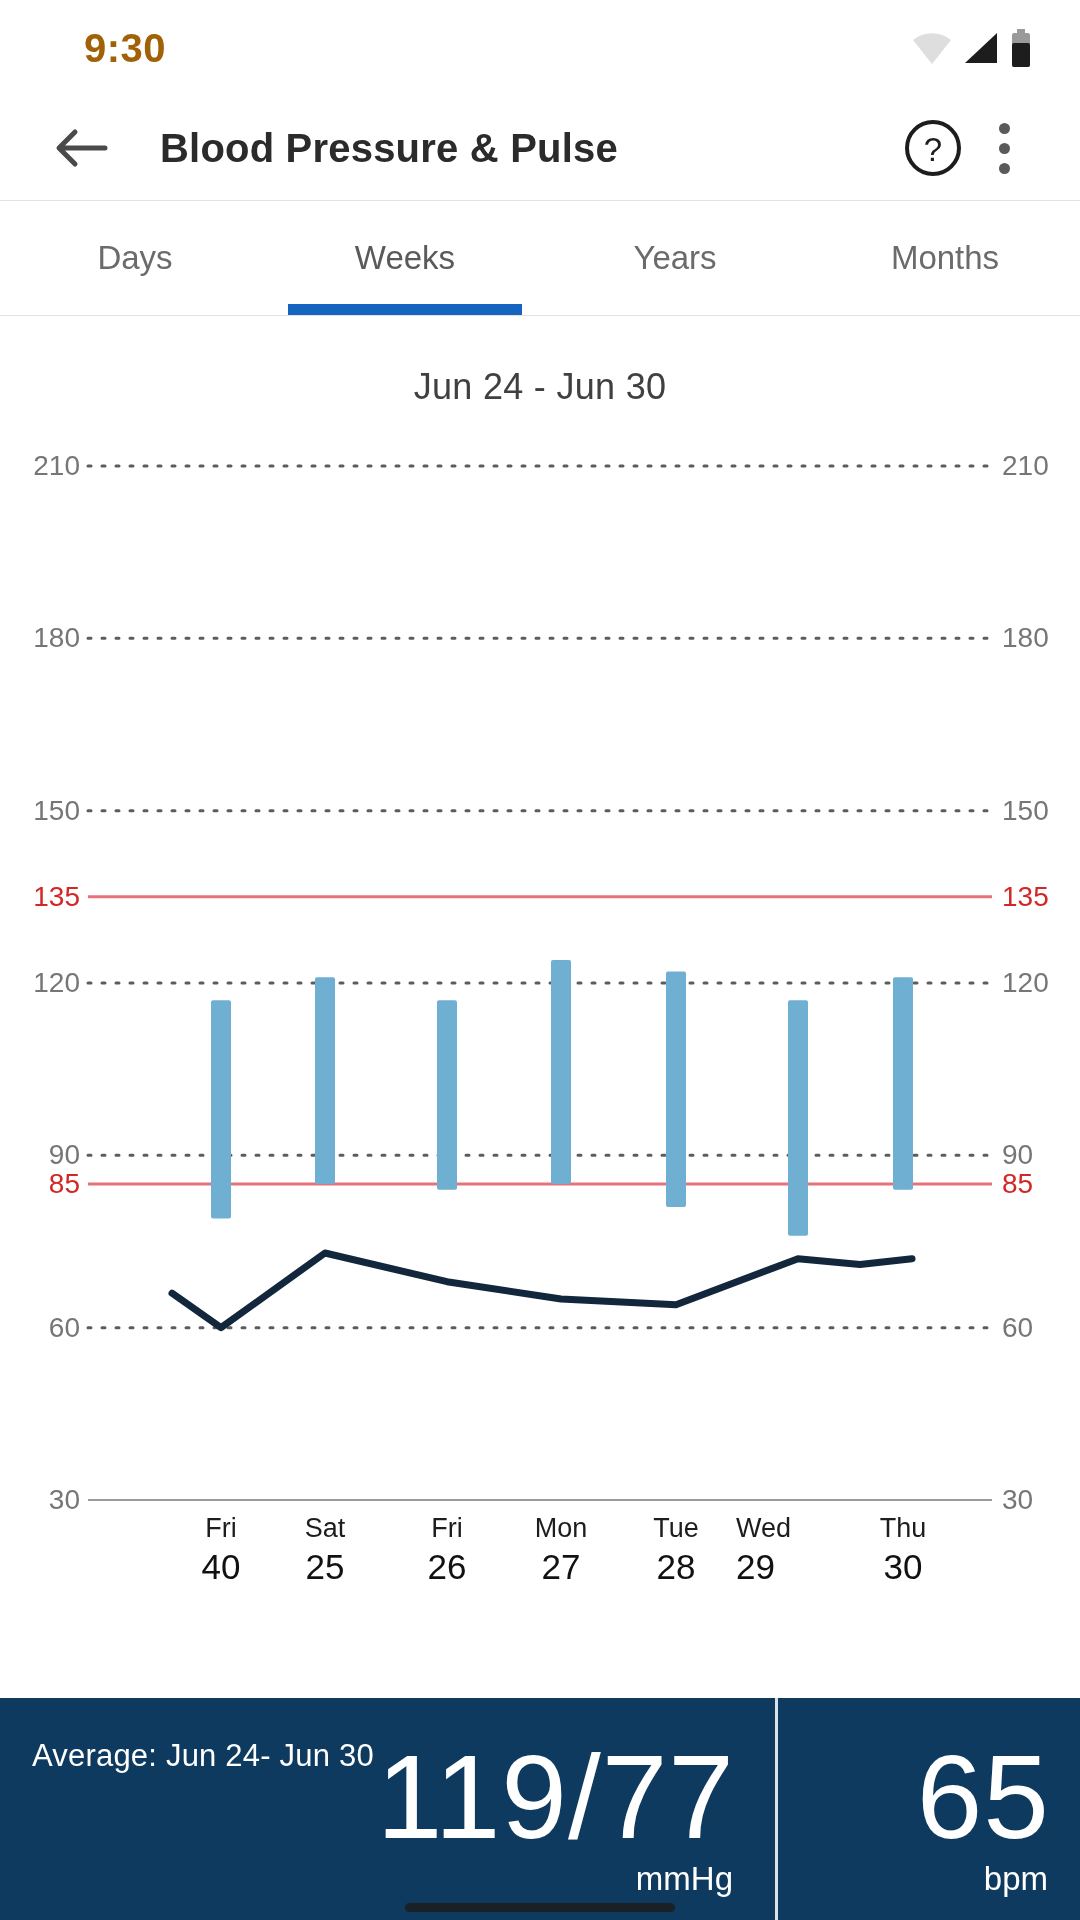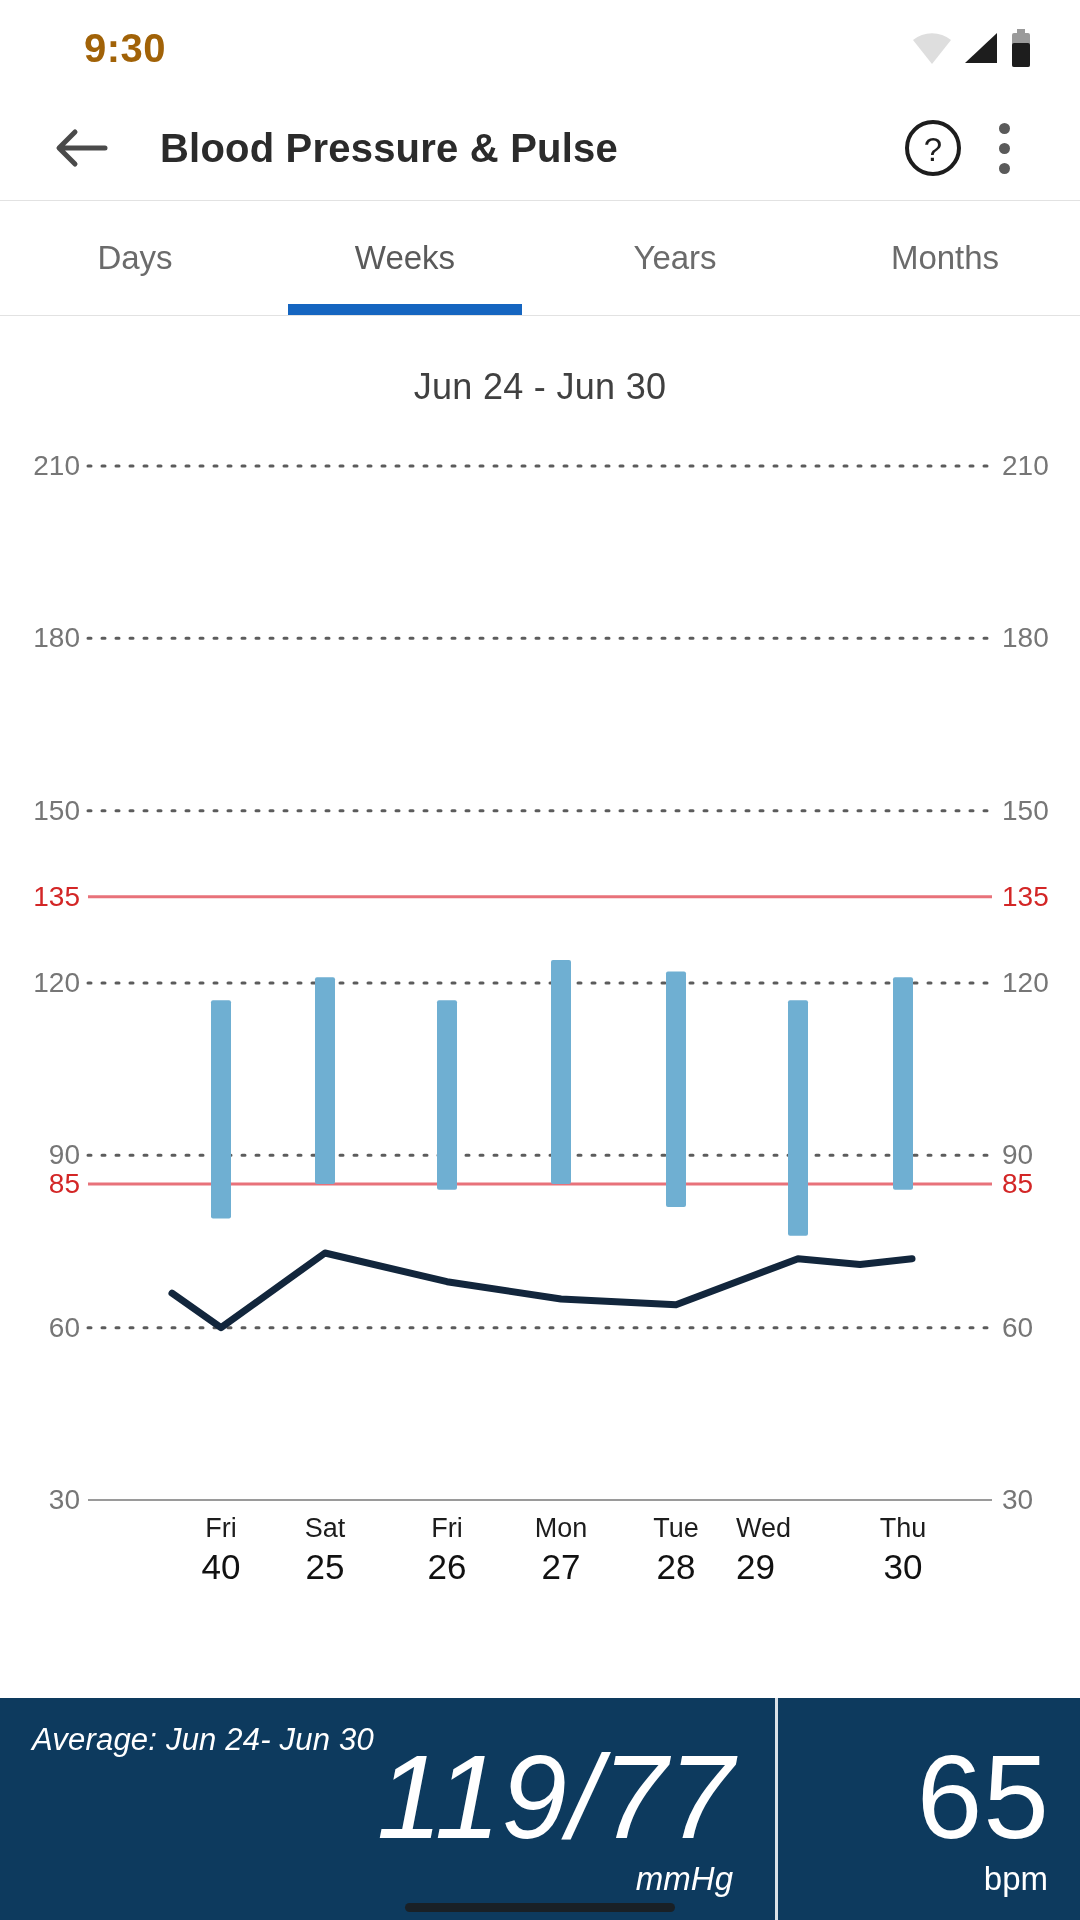--- a/index.html
+++ b/index.html
@@ -92,22 +92,21 @@
   
   .summary {
     position:absolute; left:0; bottom:0;
     width:1080px; height:222px;
     background:#0d3a5e;
     display:flex;
   }
   .summary-bp {
     flex:0 0 775px;
     position:relative;
-    padding:24px 40px 0 32px;
-    font-style:italic;
+    padding:40px 40px 0 32px;
   }
   .summary-divider { width:3px; background:#ffffff; opacity:.85; }
   .summary-pulse { flex:1 1 auto; position:relative; }
 
   .avg-label {
     font-size:31px; color:#ffffff; font-weight:400;
     letter-spacing:.2px;
   }
   .big-value {
     position:absolute; right:40px; bottom:64px;

